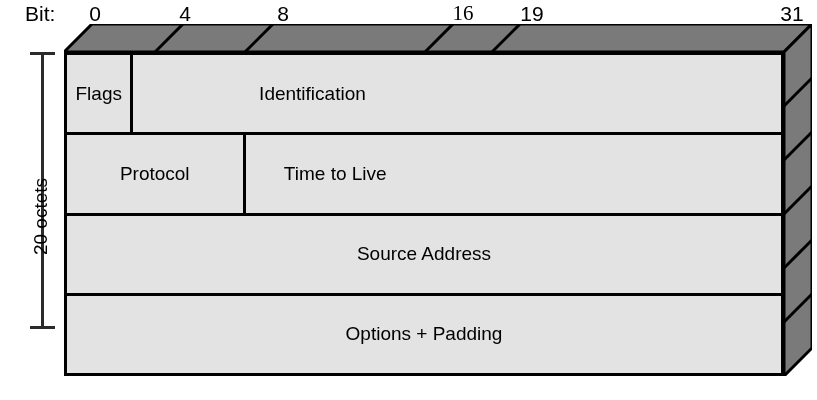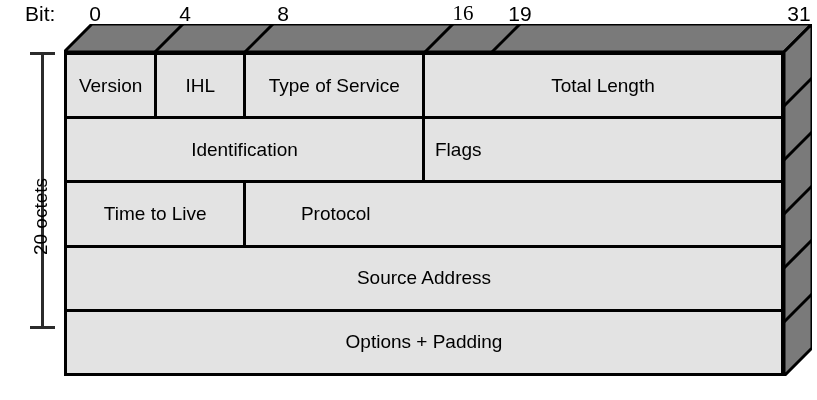--- a/index.html
+++ b/index.html
@@ -133,23 +133,23 @@
     <span class="bit-label" style="left:25px;">Bit:</span>
 
     <span class="bit-label center" style="left:95px;">0</span>
 
     <span class="bit-label center" style="left:185px;">4</span>
 
     <span class="bit-label center" style="left:283px;">8</span>
 
     <span class="bit-label center" style="left:463px;font-family:Liberation Serif, serif;">16</span>
 
-    <span class="bit-label center" style="left:520px;">19</span>
-
-    <span class="bit-label center" style="left:792px;margin-left:7px;">31</span>
+    <span class="bit-label center" style="left:532px;">19</span>
+
+    <span class="bit-label center" style="left:792px;">31</span>
   </div>
 
   <div id="bracket">
     <div class="tick top"></div>
     <div class="vline"></div>
     <div class="tick bottom"></div>
     <div id="octets-label">20 octets</div>
   </div>
 
   <div id="block">
@@ -167,35 +167,29 @@
 
       <line x1="720" y1="82" x2="748" y2="54" stroke="#000" stroke-width="3"></line>
       <line x1="720" y1="136" x2="748" y2="108" stroke="#000" stroke-width="3"></line>
       <line x1="720" y1="190" x2="748" y2="162" stroke="#000" stroke-width="3"></line>
       <line x1="720" y1="244" x2="748" y2="216" stroke="#000" stroke-width="3"></line>
       <line x1="720" y1="298" x2="748" y2="270" stroke="#000" stroke-width="3"></line>
     </svg>
 
     <div id="front">
 
-      <div class="hrow">
-        <div class="cell" style="width:12.64%">Version</div>
-        <div class="cell" style="width:12.50%">IHL</div>
-        <div class="cell" style="width:25.00%">Type of Service</div>
-        <div class="cell" style="width:49.86%">Total Length</div>
-      </div>
-
-      <div class="hrow">
+
+      <div class="hrow">
+        <div class="cell" style="width:9.31%">Flags</div>
         <div class="cell" style="width:50.14%">Identification</div>
-        <div class="cell" style="width:9.31%">Flags</div>
-      </div>
-
-      <div class="hrow">
+      </div>
+
+      <div class="hrow">
+        <div class="cell" style="width:25.00%">Protocol</div>
         <div class="cell" style="width:25.14%">Time to Live</div>
-        <div class="cell" style="width:25.00%">Protocol</div>
       </div>
 
       <div class="hrow">
         <div class="cell" style="width:100%">Source Address</div>
       </div>
 
 
       <div class="hrow">
         <div class="cell" style="width:100%">Options + Padding</div>
       </div>

